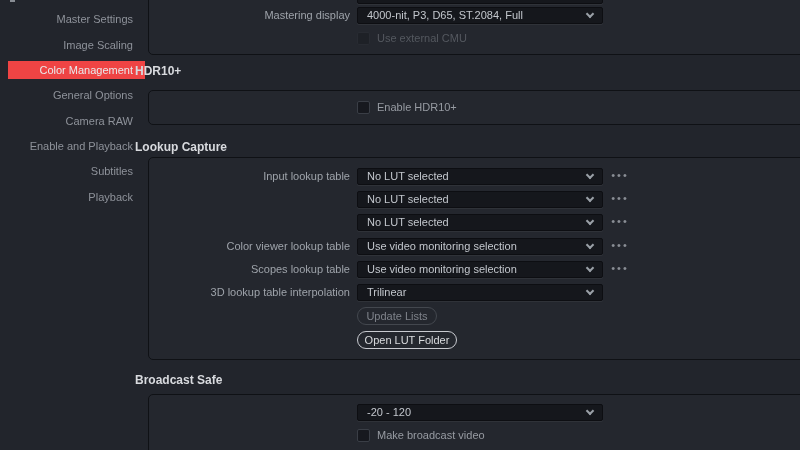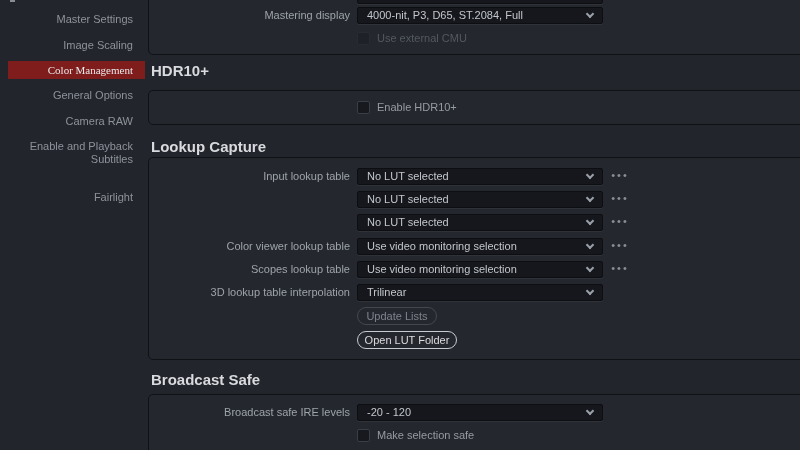--- a/index.html
+++ b/index.html
@@ -8,30 +8,30 @@
     background:#22252c;
     font-family:"Liberation Sans", sans-serif;
     -webkit-font-smoothing:antialiased;
   }
   
   .side-item{
     position:absolute;left:0;width:137px;height:18px;line-height:18px;
     box-sizing:border-box;padding-right:12px;text-align:right;
     font-size:11px;color:#8e929a;cursor:default;white-space:nowrap;margin-left:8px;
   }
-  .side-item.selected{background:#7f1d1d;color:#e9eaec;font-family:Liberation Serif, serif;}
+  .side-item.selected{background:#ef4444;color:#e9eaec;}
   .top-tick{position:absolute;left:10px;top:0;width:5px;height:2px;background:#9aa0a7;opacity:.85;}
   
   .panel{
     position:absolute;left:148px;width:680px;box-sizing:border-box;
     background:#24272e;border:1px solid #0f1115;border-radius:5px;
   }
   .section-h{
-    position:absolute;left:151px;height:12px;line-height:12px;
-    font-size:15px;font-weight:700;color:#d8dade;white-space:nowrap;
+    position:absolute;left:135px;height:12px;line-height:12px;
+    font-size:12px;font-weight:700;color:#d8dade;white-space:nowrap;
   }
   
   .flabel{
     position:absolute;left:0;width:350px;text-align:right;
     font-size:11px;color:#9ea3aa;height:17px;line-height:17px;white-space:nowrap;
   }
   .dd{
     position:absolute;left:357px;width:246px;height:17px;box-sizing:border-box;
     background:#15171c;border:1px solid #0d0e12;border-radius:2px;
     box-shadow:0 1px 0 rgba(255,255,255,0.05);cursor:default;
@@ -72,22 +72,22 @@
 <div class="stage">
 
   <div>
     <div class="top-tick"></div>
     <div class="side-item" style="top:10px">Master Settings</div>
     <div class="side-item" style="top:36px">Image Scaling</div>
     <div class="side-item selected" style="top:61px">Color Management</div>
     <div class="side-item" style="top:86px">General Options</div>
     <div class="side-item" style="top:112px">Camera RAW</div>
     <div class="side-item" style="top:137px">Enable and Playback</div>
-    <div class="side-item" style="top:150px">Subtitles</div>
-    <div class="side-item" style="top:188px">Fairlight</div>
+    <div class="side-item" style="top:162px">Subtitles</div>
+    <div class="side-item" style="top:188px">Playback</div>
   </div>
 
   <div class="panel" style="top:-30px;height:85px"></div>
 
   <div class="dd" style="top:-13px"></div>
 
   <div class="flabel" style="top:7px">Mastering display</div>
   <div class="dd" style="top:7px">
     <span class="val">4000-nit, P3, D65, ST.2084, Full</span>
     <span class="chev"></span>
@@ -141,21 +141,20 @@
     <span class="val">Trilinear</span>
     <span class="chev"></span>
   </div>
 
   <div class="pill bright" style="left:357px;top:331px;width:100px;height:18px;line-height:16px">Open LUT Folder</div>
   <div class="pill dim" style="left:357px;top:307px;width:80px;height:18px;line-height:16px">Update Lists</div>
 
   <div class="section-h" style="top:374px">Broadcast Safe</div>
   <div class="panel" style="top:394px;height:80px"></div>
 
-  <div class="flabel" style="top:404px">Broadcast safe IRE levels</div>
   <div class="dd" style="top:404px">
     <span class="val">-20 - 120</span>
     <span class="chev"></span>
   </div>
   <div class="cb" style="top:429px"></div>
-  <div class="cb-label" style="top:429px">Make selection safe</div>
+  <div class="cb-label" style="top:429px">Make broadcast video</div>
 
 </div>
 
 </body></html>

